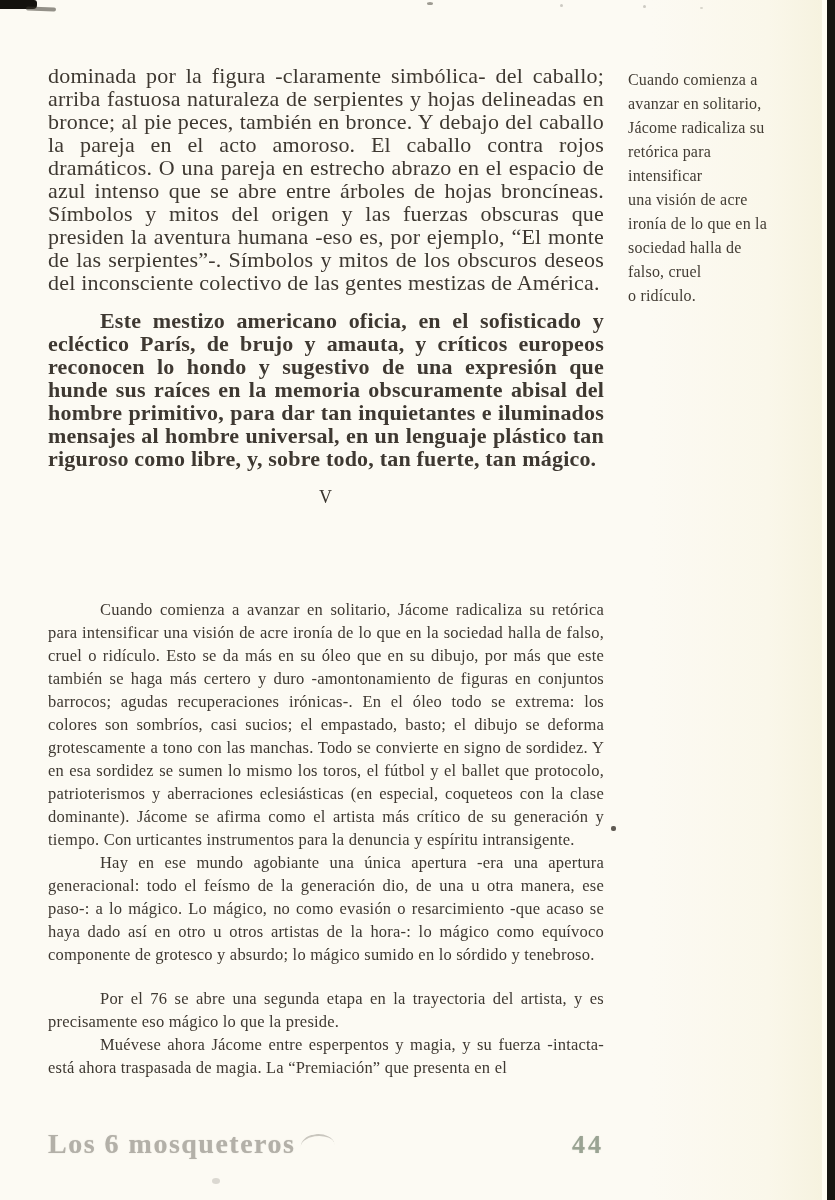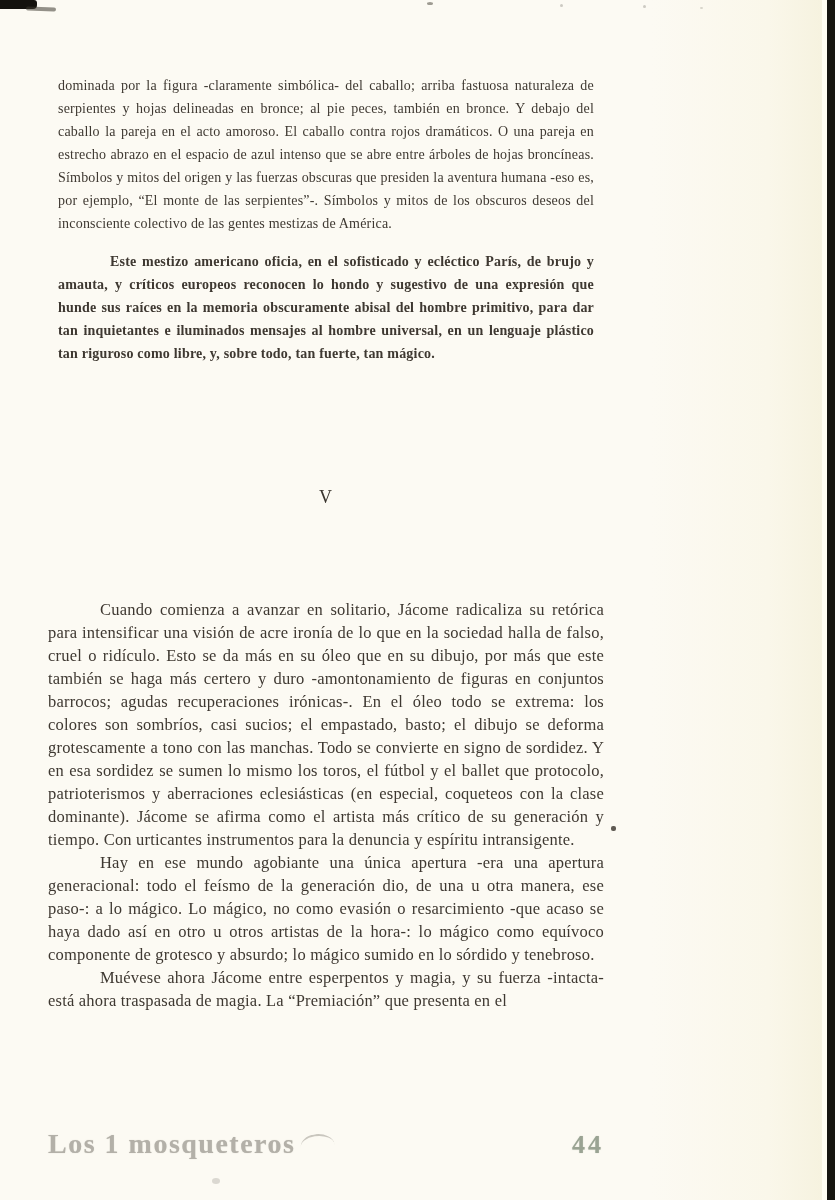--- a/index.html
+++ b/index.html
@@ -75,22 +75,22 @@
     border-radius: 50%;
   }
 
   
   .body-column {
     position: absolute;
     left: 48px; top: 64px;
     width: 556px;
   }
   .body-column p {
-    margin: 10px;
-    font-size: 14px;
+    margin: 0;
+    font-size: 22px;
     line-height: 23px;
     text-align: justify;
     letter-spacing: 0.2px;
   }
   .body-column p.indent { text-indent: 52px; }
   .body-column p.p2 { margin-top: 15px; font-weight: bold; }
 
   .section-heading {
     position: absolute;
     left: 48px;
@@ -174,22 +174,33 @@
   <div class="body-column">
     <p class="p1">dominada por la figura -claramente simbólica- del caballo; arriba fastuosa naturaleza de serpientes y hojas delineadas en bronce; al pie peces, también en bronce.  Y debajo del caballo la pareja en el acto amoroso. El caballo contra rojos dramáticos. O una pareja en estrecho abrazo en el espacio de azul intenso que se abre entre árboles de hojas broncíneas. Símbolos y mitos del origen y las fuerzas obscuras que presiden la aventura humana -eso es, por ejemplo, “El monte de las serpientes”-. Símbolos y mitos de los obscuros deseos del inconsciente colectivo de las gentes mestizas de América.</p>
     <p class="p2 indent">Este mestizo americano oficia, en el sofisticado y ecléctico París, de brujo y amauta, y críticos europeos reconocen lo hondo y sugestivo de una expresión que hunde sus raíces en la memoria obscuramente abisal del hombre primitivo, para dar tan inquietantes e iluminados mensajes al hombre universal, en un lenguaje plástico tan riguroso como libre, y, sobre todo, tan fuerte, tan mágico.</p>
   </div>
 
   <div class="section-heading section-number">V</div>
 
   <div class="body-column-lower">
     <p class="indent">Cuando comienza a avanzar en solitario, Jácome radicaliza su retórica para intensificar una visión de acre ironía de lo que en la sociedad halla de falso, cruel o ridículo. Esto se da más en su óleo que en su dibujo, por más que este también se haga más certero y duro -amontonamiento de figuras en conjuntos barrocos; agudas recuperaciones irónicas-. En el óleo todo se extrema: los colores son sombríos, casi sucios; el empastado, basto; el dibujo se deforma grotescamente a tono con las manchas. Todo se convierte en signo de sordidez. Y en esa sordidez se sumen lo mismo los toros, el fútbol y el ballet que protocolo, patrioterismos y aberraciones eclesiásticas (en especial, coqueteos con la clase dominante). Jácome se afirma como el artista más crítico de su generación y tiempo. Con urticantes instrumentos para la denuncia y espíritu intransigente.</p>
     <p class="indent">Hay en ese mundo agobiante una única apertura -era una apertura generacional: todo el feísmo de la generación dio, de una u otra manera, ese paso-: a lo mágico. Lo mágico, no como evasión o resarcimiento -que acaso se haya dado así en otro u otros artistas de la hora-: lo mágico como equívoco componente de grotesco y absurdo; lo mágico sumido en lo sórdido y tenebroso.</p>
+    <p class="indent gap-before">Por el 76 se abre una segunda etapa en la trayectoria del artista, y es precisamente eso mágico lo que la preside.</p>
     <p class="indent">Muévese ahora Jácome entre esperpentos y magia, y su fuerza -intacta- está ahora traspasada de magia. La “Premiación” que presenta en el</p>
   </div>
 
+  <aside class="margin-note">Cuando comienza a
+avanzar en solitario,
+Jácome radicaliza su
+retórica para
+intensificar
+una visión de acre
+ironía de lo que en la
+sociedad halla de
+falso, cruel
+o ridículo.</aside>
 
   <div class="footer">
-    <span class="book-title">Los 1 mosqueteros</span>
+    <span class="book-title">Los 6 mosqueteros</span>
     <span class="page-number">44</span>
   </div>
 
 </div>
 
 </body></html>

